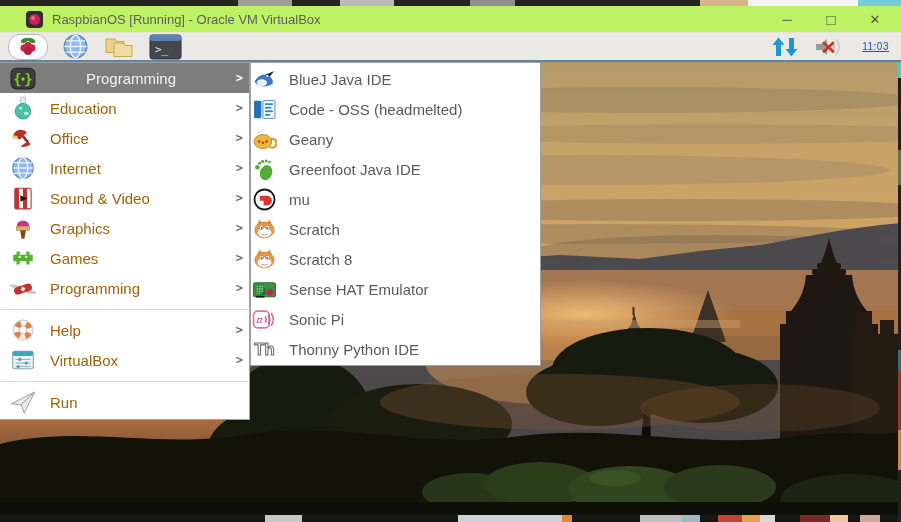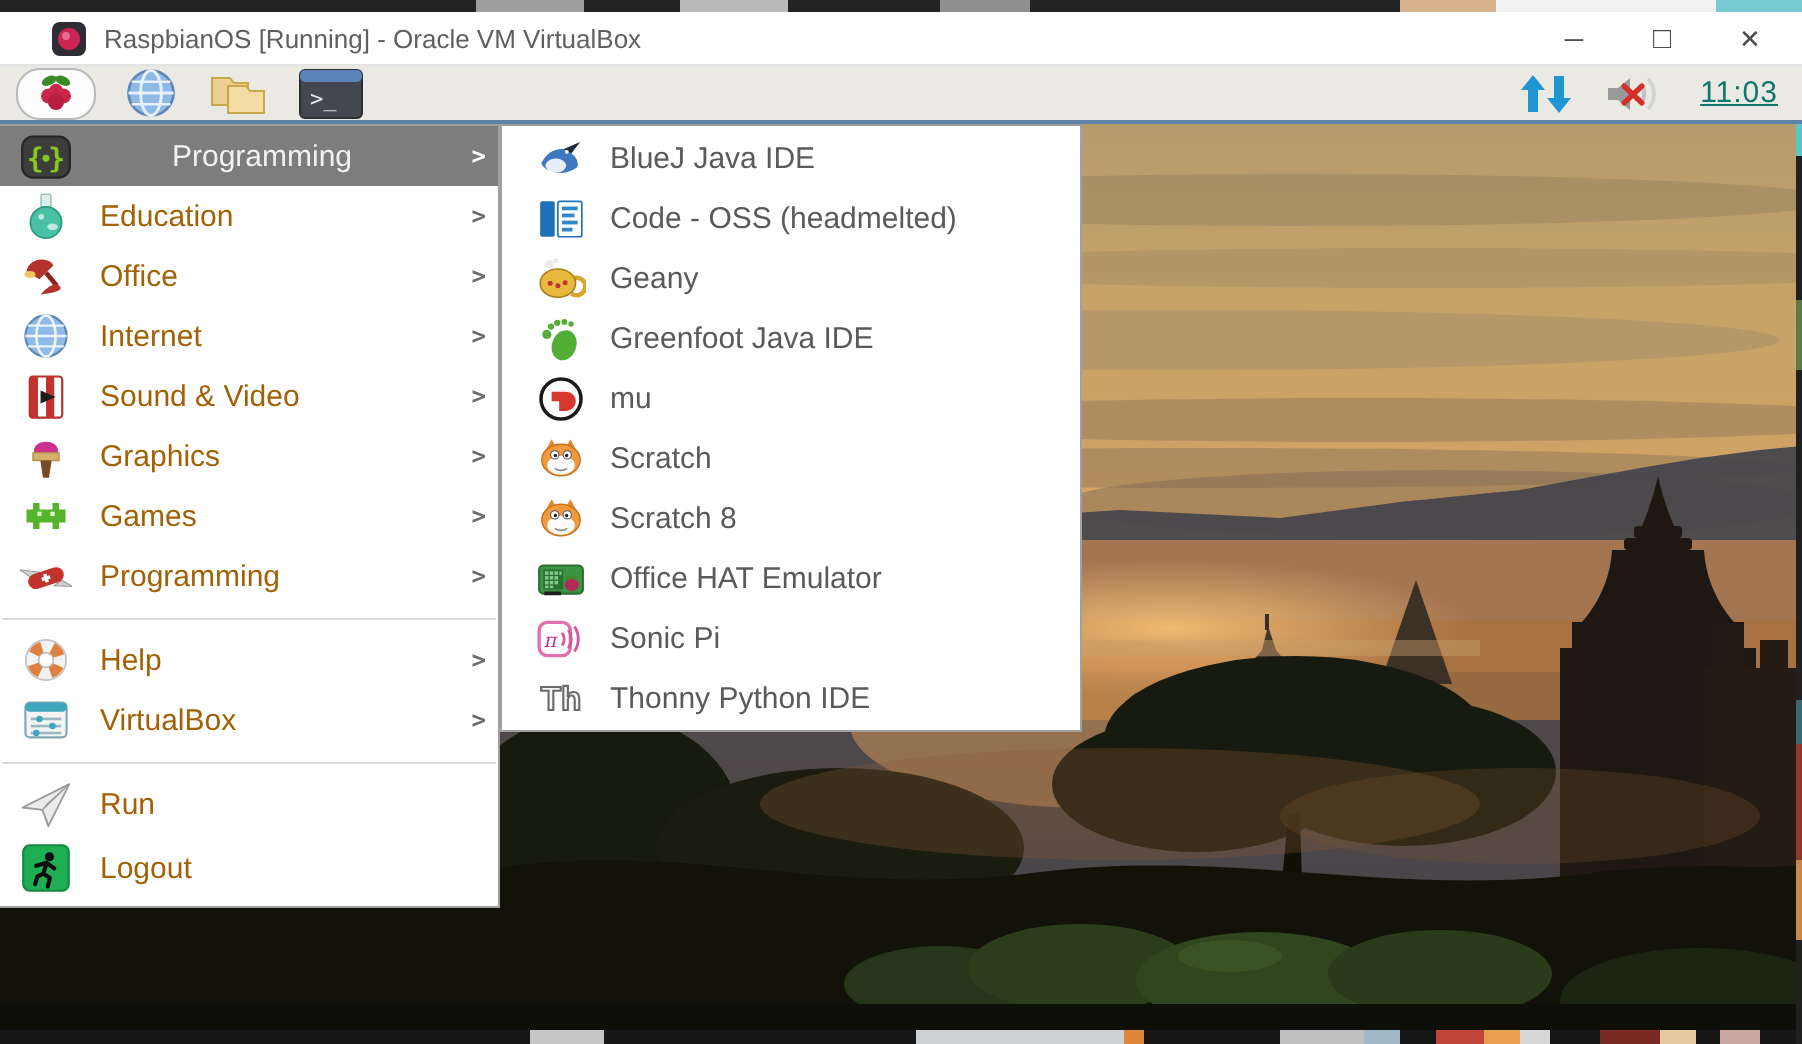--- a/index.html
+++ b/index.html
@@ -9,42 +9,42 @@
 
   
   .edge-top{position:absolute;left:0;top:0;width:901px;height:6px;background:#232323;z-index:9;}
   .edge-top i{position:absolute;top:0;height:6px;display:block;}
   .edge-bottom{position:absolute;left:0;top:515px;width:901px;height:7px;background:#161616;z-index:9;}
   .edge-bottom i{position:absolute;top:0;height:7px;display:block;}
   .edge-right{position:absolute;left:898px;top:62px;width:3px;height:460px;background:#202020;z-index:9;}
   .edge-right i{position:absolute;left:0;width:3px;display:block;}
 
   
-  .titlebar{position:absolute;left:0;top:6px;width:901px;height:27px;background:#ffffff;
+  .titlebar{position:absolute;left:0;top:6px;width:901px;height:27px;background:#bef264;
     display:flex;align-items:center;border-bottom:1px solid #e3e3e3;z-index:8;}
   .vm-icon{width:17px;height:17px;margin-left:26px;border-radius:4px;background:#2d2d33;
     position:relative;flex:0 0 auto;}
   .vm-icon::after{content:"";position:absolute;left:3px;top:3px;width:11px;height:11px;
     border-radius:50%;background:#cd2355;}
   .vm-icon::before{content:"";position:absolute;left:5px;top:5px;width:4px;height:4px;
     border-radius:50%;background:#e96a92;z-index:1;}
   .title-text{margin-left:9px;font-size:13px;color:#5f5f5f;white-space:nowrap;}
   .win-controls{position:absolute;right:4px;top:0;height:27px;display:flex;}
   .win-btn{width:44px;height:27px;display:flex;align-items:center;justify-content:center;
     color:#4c4c4c;font-size:13px;}
   .win-btn.max{font-size:15px;}
 
   
   .taskbar{position:absolute;left:0;top:33px;width:901px;height:29px;background:#ebe9e3;
     border-bottom:2px solid #5f83a8;display:flex;align-items:center;z-index:8;}
   .launcher{height:26px;display:flex;align-items:center;justify-content:center;margin-left:14px;}
   .launcher.active{background:#fdfdfd;border:1px solid #b9b9b9;border-radius:12px;
     width:40px;margin-left:8px;}
   .tray{position:absolute;right:12px;top:0;height:27px;display:flex;align-items:center;gap:12px;}
-  .clock{font-size:15px;color:#0f766e;letter-spacing:.5px;text-decoration:underline;}
+  .clock{font-size:10px;color:#1d4ed8;letter-spacing:.5px;text-decoration:underline;}
 
   
   .scene{position:absolute;left:0;top:62px;width:901px;height:460px;z-index:1;}
 
   
   .menu-panel{position:absolute;left:0;top:62px;width:250px;background:#fff;
     border:1px solid #a0a0a0;border-left:none;z-index:10;padding-bottom:2px;}
   .menu-item{display:flex;align-items:center;height:30px;padding:0 6px 0 9px;cursor:default;}
   .menu-item .ic{width:28px;height:28px;display:flex;align-items:center;justify-content:center;
     margin-right:13px;flex:0 0 auto;}
@@ -53,21 +53,21 @@
     font-family:"DejaVu Sans Mono",monospace;}
   .menu-item.selected{background:#7d7d7d;}
   .menu-item.selected .lbl{color:#f2f2f2;margin-left:36px;}
   .menu-item.selected .chev{color:#fff;}
   .menu-item.tall{height:34px;}
   .sep{height:12px;position:relative;}
   .sep::after{content:"";position:absolute;left:1px;right:1px;top:50%;border-top:1px solid #dcdcdc;}
 
   .submenu-panel{position:absolute;left:250px;top:62px;width:291px;background:#fff;
     border:1px solid #a0a0a0;z-index:10;padding:1px 0;}
-  .sub-item{display:flex;align-items:center;height:30px;padding:0 6px 0 16px;cursor:default;}
+  .sub-item{display:flex;align-items:center;height:30px;padding:0 6px 0 0;cursor:default;}
   .sub-item .ic{width:26px;height:26px;display:flex;align-items:center;justify-content:center;
     margin-right:12px;flex:0 0 auto;}
   .sub-item .lbl{font-size:15px;color:#5a5a5a;white-space:nowrap;}
   svg{display:block;}
 </style>
 </head>
 <body>
 
 <div id="screen">
 
@@ -368,30 +368,20 @@
     <div class="menu-item">
       <span class="ic">
         <svg width="28" height="28" viewBox="0 0 24 24">
           <path d="M2 13.5 L22 3.5 L13 21.5 L10.5 14.5 Z" fill="#ececec" stroke="#9a9a9a" stroke-width="0.8" stroke-linejoin="round"></path>
           <path d="M10.5 14.5 L22 3.5 L12.5 12 Z" fill="#c9c9c9" stroke="#9a9a9a" stroke-width="0.5"></path>
         </svg>
       </span>
       <span class="lbl">Run</span>
     </div>
 
-    <div class="menu-item tall">
-      <span class="ic">
-        <svg width="26" height="26" viewBox="0 0 24 24">
-          <rect x="1.5" y="1.5" width="21" height="21" rx="3" fill="#1fae54" stroke="#128a3e"></rect>
-          <circle cx="13.6" cy="6.8" r="2.1" fill="#0c0c0c"></circle>
-          <path d="M7.5 11 L12.3 9.6 L15.8 12.2 M12.3 9.6 L10.8 14.6 L13.8 16.6 L12.8 20.5 M10.8 14.6 L8 16 L7 19.5" stroke="#0c0c0c" stroke-width="1.9" fill="none" stroke-linecap="round" stroke-linejoin="round"></path>
-        </svg>
-      </span>
-      <span class="lbl">Logout</span>
-    </div>
   </div>
 
   <div class="submenu-panel">
 
     <div class="sub-item">
       <span class="ic">
         <svg width="25" height="25" viewBox="0 0 24 24">
           <path d="M2.5 14 Q6.5 6.5 13.5 7.2 L21 4 L17 9.2 Q21 12.5 19.8 16 Q14 20 8 18.2 Q3.8 17 2.5 14 Z" fill="#3f78c2"></path>
           <path d="M13.5 7.2 L21 4 L17 9.2 Z" fill="#1d2a3a"></path>
           <ellipse cx="9.5" cy="15.2" rx="5" ry="3.4" fill="#e8eef8"></ellipse>
@@ -506,21 +496,21 @@
               <rect x="8.9" y="12.9" width="1.7" height="1.7"></rect>
             <rect x="4.3" y="15.2" width="1.7" height="1.2"></rect>
               <rect x="6.6" y="15.2" width="1.7" height="1.2"></rect>
           </g>
           <ellipse cx="17.2" cy="14.8" rx="3.4" ry="3" fill="#b5285a"></ellipse>
           <ellipse cx="15.8" cy="11.6" rx="1.6" ry="0.9" fill="#3a8a28" transform="rotate(-20 15.8 11.6)"></ellipse>
           <ellipse cx="18.8" cy="11.6" rx="1.6" ry="0.9" fill="#3a8a28" transform="rotate(20 18.8 11.6)"></ellipse>
           <rect x="4" y="18" width="8" height="1.8" fill="#1d1d1d"></rect>
         </svg>
       </span>
-      <span class="lbl">Office HAT Emulator</span>
+      <span class="lbl">Sense HAT Emulator</span>
     </div>
 
     <div class="sub-item">
       <span class="ic">
         <svg width="25" height="25" viewBox="0 0 24 24">
           <rect x="1.5" y="4" width="15" height="16" rx="4" fill="#fff" stroke="#e070ae" stroke-width="1.6"></rect>
           <text x="7.2" y="15.8" font-size="9.5" font-style="italic" fill="#c2338c" text-anchor="middle" font-family="DejaVu Serif,serif">π</text>
           <path d="M12.5 9 a5 5 0 0 1 0 6" fill="none" stroke="#d8569e" stroke-width="1.4"></path>
           <path d="M15.5 7.5 a8 8 0 0 1 0 9" fill="none" stroke="#d8569e" stroke-width="1.4"></path>
           <path d="M18.5 6 a11 11 0 0 1 0 12" fill="none" stroke="#d8569e" stroke-width="1.4"></path>

